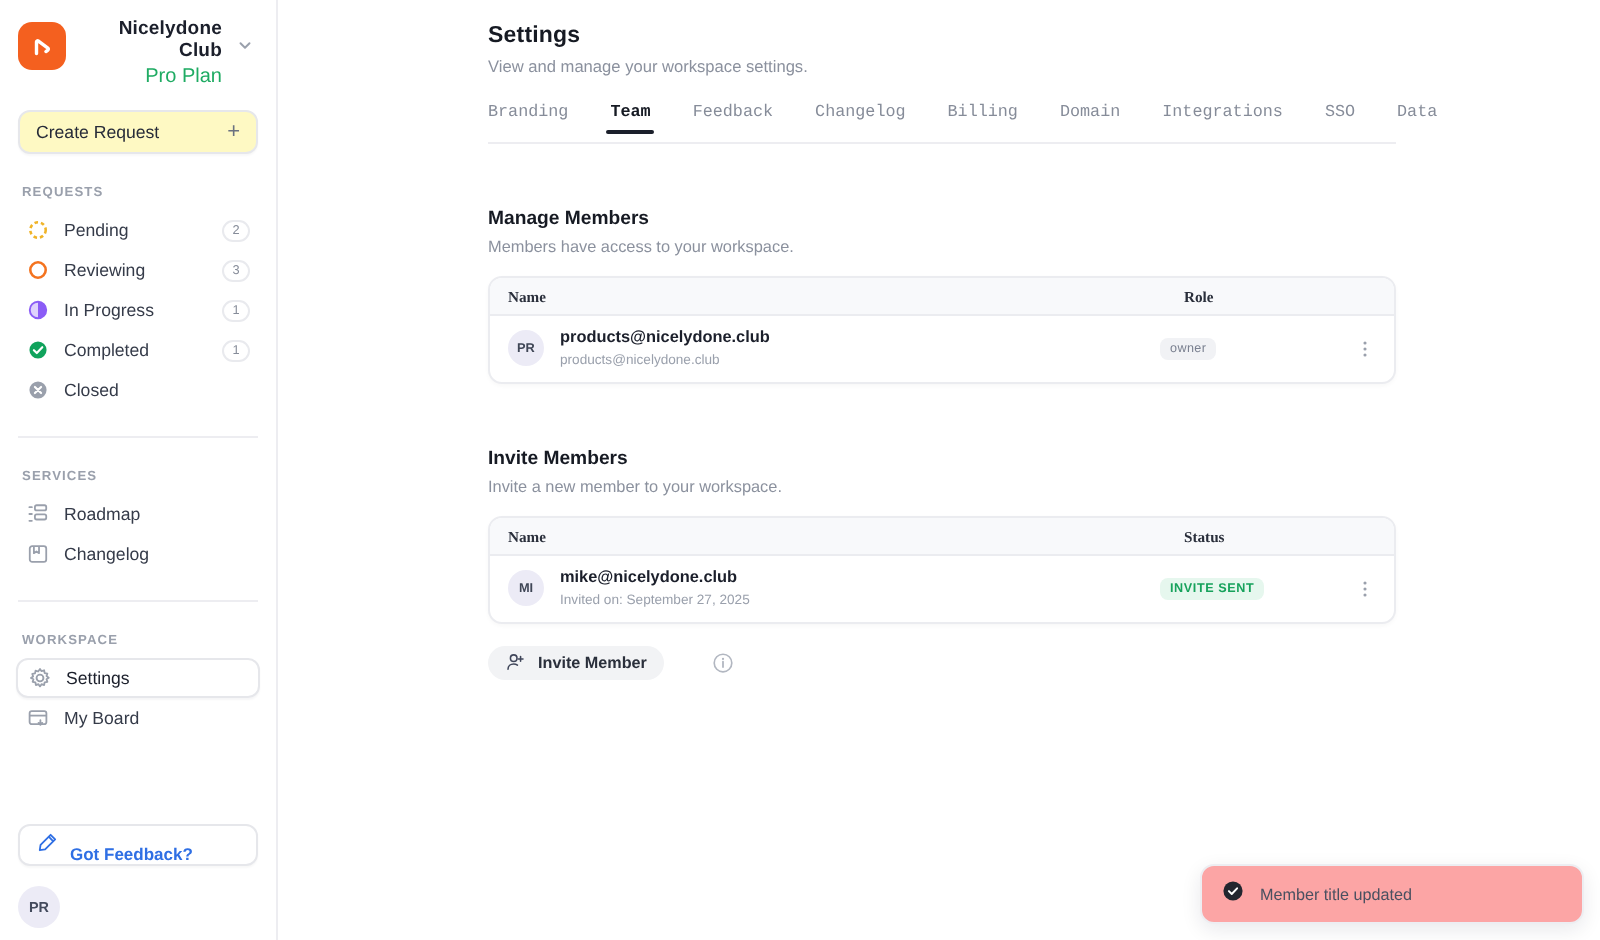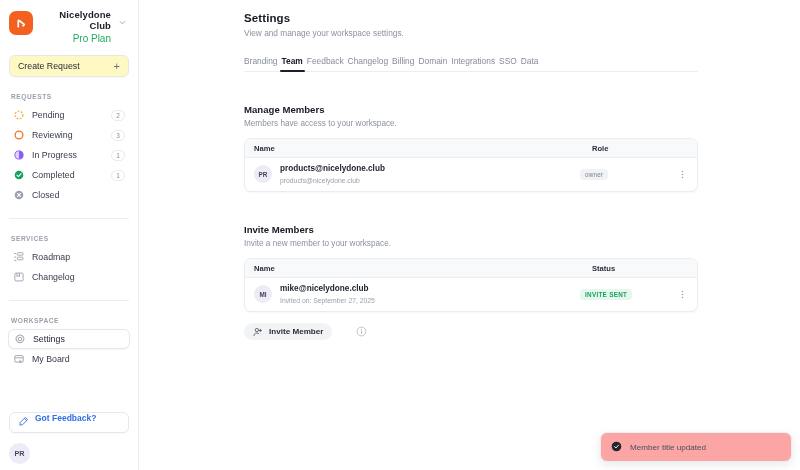--- a/index.html
+++ b/index.html
@@ -78,21 +78,21 @@
     display: flex; align-items: center; justify-content: center;
     padding: 0 3px;
   }
 
   .divider { height: 1px; background: #ededf1; margin: 13px 9px 0 9px; }
 
   .sb-bottom { margin-top: auto; padding-bottom: 6px; }
   .feedback-btn {
     margin: 0 9px 10px 9px; height: 21px;
     border: 1px solid #e6e7eb; border-radius: 6px; background: #fff;
-    display: flex; align-items: flex-start; gap: 6px; padding: 0 8px;
+    display: flex; align-items: flex-end; gap: 6px; padding: 0 8px;
     box-shadow: 0 1px 1px rgba(16,24,40,.03);
     cursor: pointer;
   }
   .feedback-btn span.lbl { font-size: 8.5px; color: #2f6fe4; font-weight: bold; }
   .profile {
     display: flex; align-items: center; gap: 7px; padding: 0 9px;
   }
   .avatar {
     width: 21px; height: 21px; border-radius: 50%;
     background: #ecebf6; color: #434a5c;
@@ -103,23 +103,23 @@
   .profile-meta { min-width: 0; line-height: 1.25; }
   .profile-name { font-size: 8.2px; color: #262b38; font-weight: 500; white-space: nowrap; overflow: hidden; }
   .profile-mail { font-size: 6.8px; color: #9aa0ac; white-space: nowrap; }
 
   
   .main { flex: 1 1 auto; padding: 12px 0 0 105px; position: relative; }
   .page-title { font-size: 11.5px; font-weight: bold; color: #161a23; letter-spacing: .1px; }
   .page-sub { font-size: 8.3px; color: #8b919e; margin-top: 4px; }
 
   .tabs {
-    display: flex; gap: 4px; align-items: flex-end;
+    display: flex; gap: 21px; align-items: flex-start;
     border-bottom: 1px solid #ededf1;
-    margin-top: 13px; width: 454px; height: 21px;
+    margin-top: 13px; width: 454px; height: 21px; font-family: Liberation Mono, monospace;
   }
   .tab {
     font-size: 8.4px; color: #868c99; padding-bottom: 5px;
     cursor: pointer; position: relative; white-space: nowrap;
   }
   .tab.active { color: #161a23; font-weight: bold; }
   .tab.active:after {
     content: ""; position: absolute; left: -2px; right: -2px; bottom: -1px;
     height: 1.6px; background: #1b1f2b; border-radius: 1px;
   }
@@ -131,20 +131,21 @@
   .table {
     width: 454px; margin-top: 10px;
     border: 1px solid #ebecf0; border-radius: 7px;
     background: #fff; overflow: hidden;
     box-shadow: 0 1px 2px rgba(16,24,40,.03);
   }
   .thead {
     display: flex; align-items: center; height: 19px;
     background: #f8f9fb; border-bottom: 1px solid #ebecf0;
     padding: 0 9px;
+    font-family: Liberation Serif, serif;
   }
   .th-name { font-size: 7.6px; font-weight: bold; color: #2a2f3b; flex: 1 1 auto; }
   .th-right { font-size: 7.6px; font-weight: bold; color: #2a2f3b; width: 96px; }
   .trow { display: flex; align-items: center; height: 33px; padding: 0 9px; }
   .cell-main { display: flex; align-items: center; gap: 8px; flex: 1 1 auto; min-width: 0; }
   .av-sm {
     width: 18px; height: 18px; border-radius: 50%;
     background: #ecebf6; color: #3f4656;
     font-size: 6.4px; font-weight: bold;
     display: flex; align-items: center; justify-content: center; flex: 0 0 auto;

